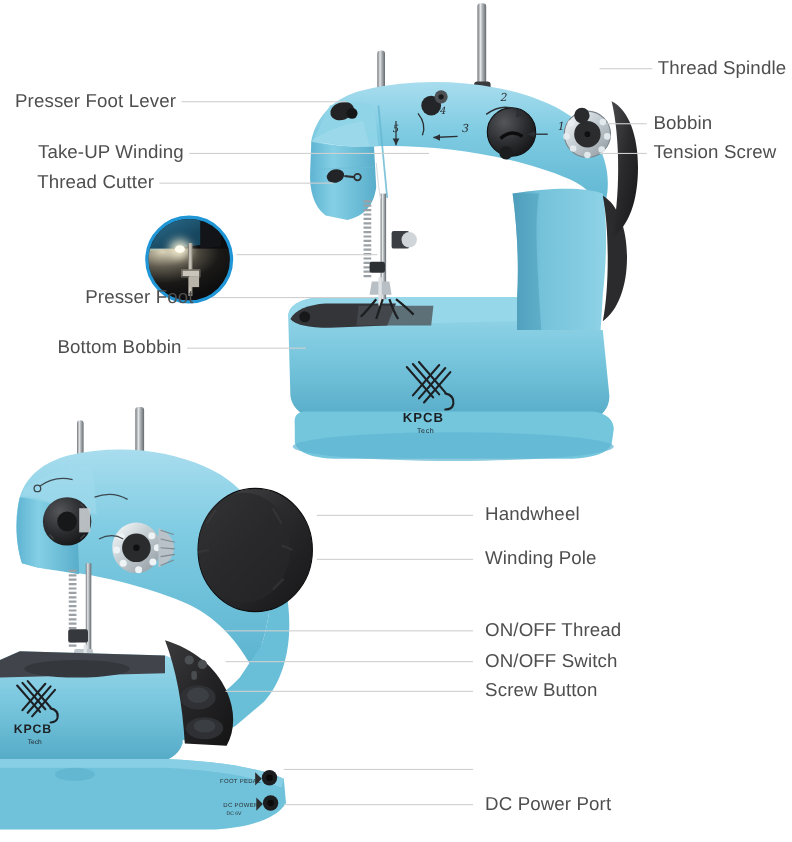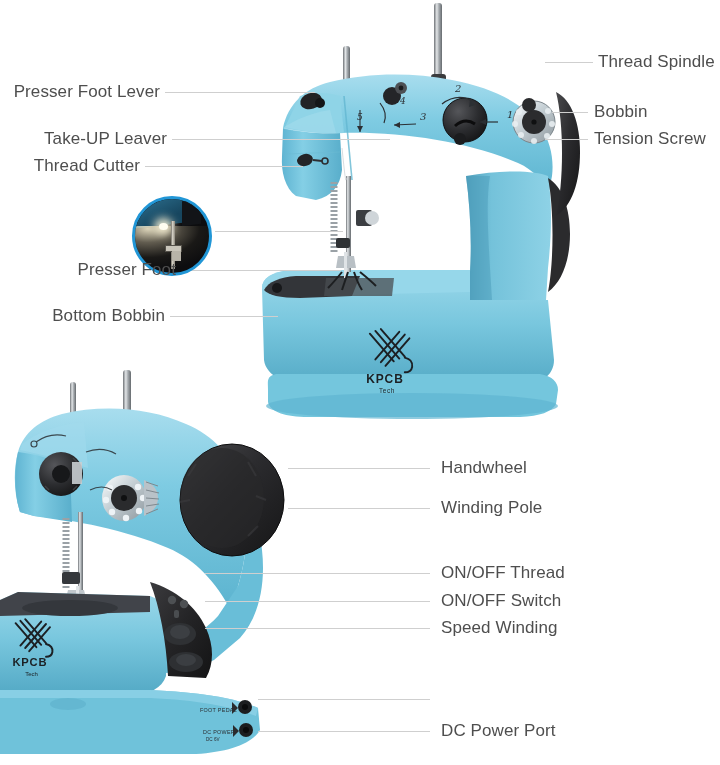--- a/index.html
+++ b/index.html
@@ -435,29 +435,29 @@
     <div class="ceil"></div>
     <div class="blk"></div>
     <div class="glow"></div>
     <div class="bulb"></div>
     <div class="bar"></div>
     <div class="foot"></div>
     <div class="foot2"></div>
   </div>
 
   <div class="label r" style="left:0;  top:82px;  width:160px;">Presser Foot Lever</div>
-  <div class="label r" style="left:0;  top:129px; width:167px;">Take-UP Leaver</div>
+  <div class="label r" style="left:0;  top:129px; width:167px;">Take-UP Winding</div>
   <div class="label r" style="left:0;  top:156px; width:140px;">Thread Cutter</div>
   <div class="label r" style="left:0;  top:306px; width:165px;">Bottom Bobbin</div>
   <div class="label r" style="left:0;  top:260px; width:176px;">Presser Foot</div>
 
   <div class="label" style="left:598px; top:52px;text-align:right;">Thread Spindle</div>
   <div class="label" style="left:594px; top:102px;">Bobbin</div>
   <div class="label" style="left:594px; top:129px;">Tension Screw</div>
 
   <div class="label" style="left:441px; top:458px;">Handwheel</div>
   <div class="label" style="left:441px; top:498px;">Winding Pole</div>
   <div class="label" style="left:441px; top:563px;">ON/OFF Thread</div>
   <div class="label" style="left:441px; top:591px;">ON/OFF Switch</div>
-  <div class="label" style="left:441px; top:618px;">Speed Winding</div>
+  <div class="label" style="left:441px; top:618px;">Screw Button</div>
   <div class="label" style="left:441px; top:721px;">DC Power Port</div>
 
 </div>
 
 </body></html>

